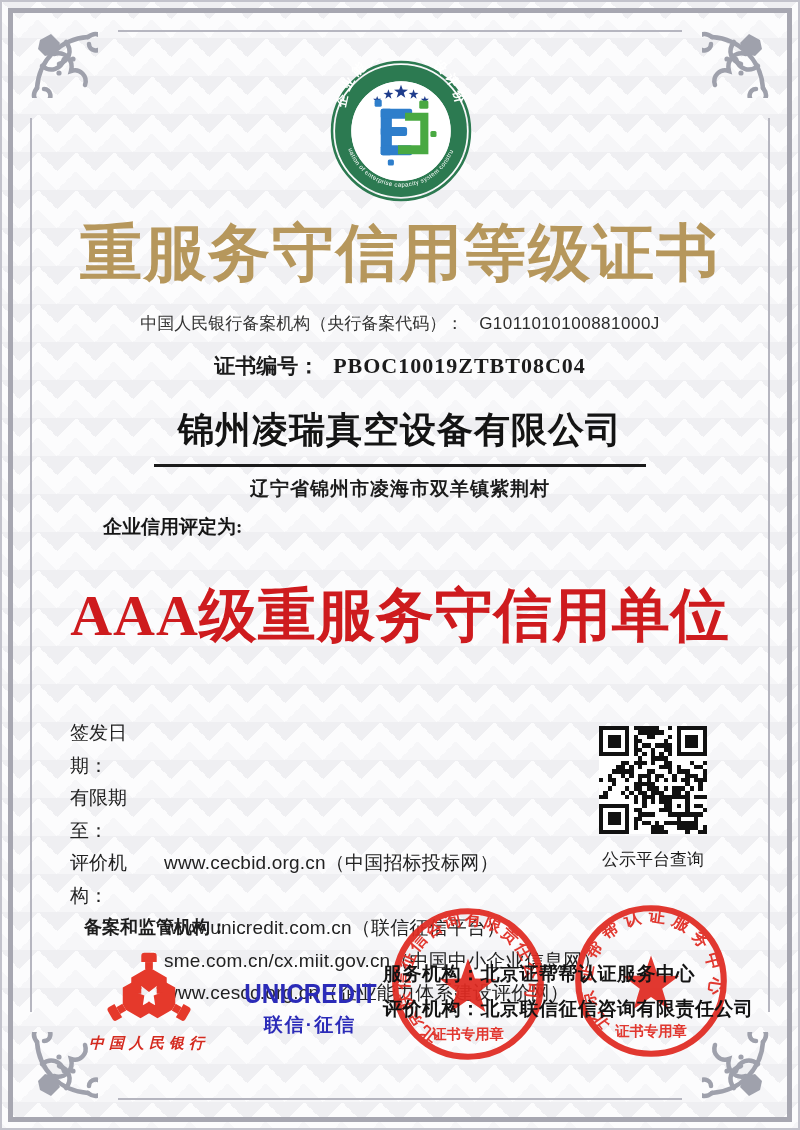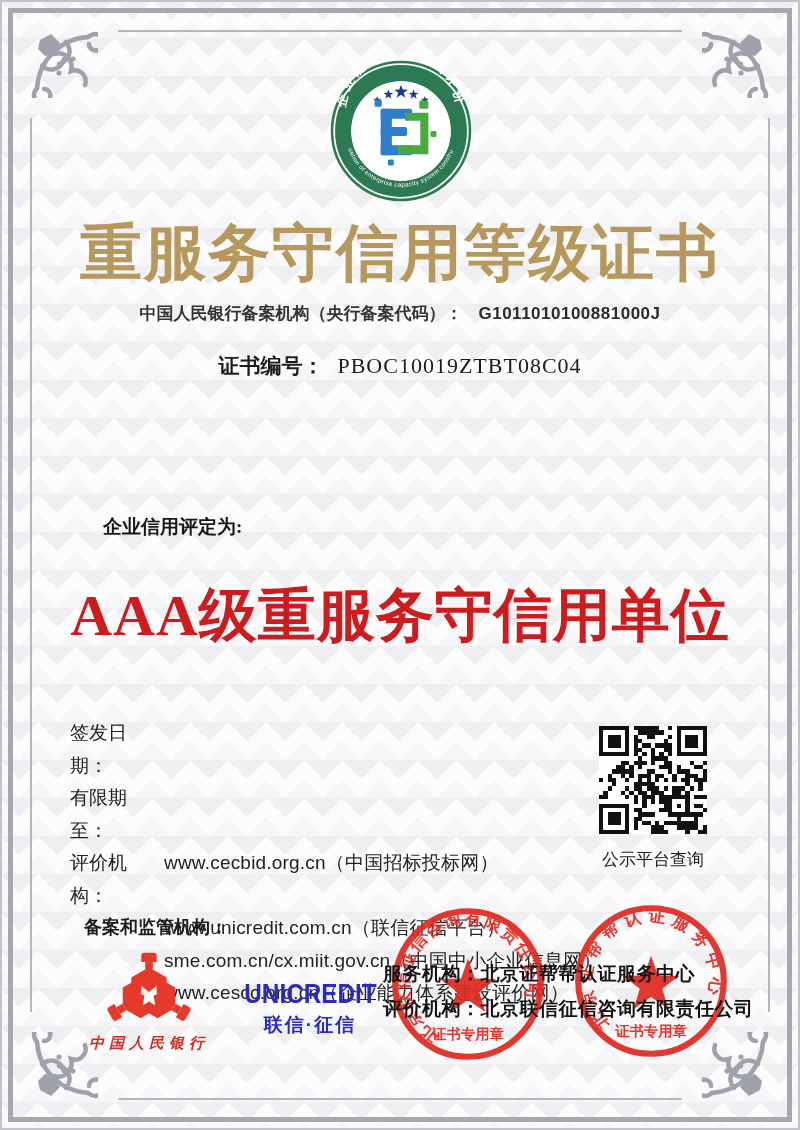--- a/index.html
+++ b/index.html
@@ -26,26 +26,26 @@
   .il-right{right:30px; top:118px; bottom:118px; width:2px;}
   .corner{position:absolute; width:72px; height:72px;}
   .c-tl{top:26px; left:26px;}
   .c-tr{top:26px; right:26px; transform:scaleX(-1);}
   .c-bl{bottom:26px; left:26px; transform:scaleY(-1);}
   .c-br{bottom:26px; right:26px; transform:scale(-1,-1);}
   
   .badge{position:absolute; left:330px; top:60px; width:142px; height:142px;}
   .title{position:absolute; top:222px; left:0; width:100%; text-align:center;
          font-size:62px; font-weight:900; color:#b6975c; letter-spacing:2px; line-height:1;}
-  .subtitle{position:absolute; top:302px; left:0; width:100%; text-align:center;
-            font-size:17px; font-weight:bold; color:#333;}
+  .subtitle{position:absolute; top:312px; left:0; width:100%; text-align:center;
+            font-size:17px; font-weight:normal; color:#333;}
   .subtitle .code{margin-left:16px; letter-spacing:0.5px; color:#2b2b2b;}
   .certline{position:absolute; top:352px; left:0; width:100%; text-align:center; color:#1c1c1c;}
   .certline .lbl{font-size:21px; font-weight:bold;}
-  .certline .val{font-size:22px; font-weight:normal; letter-spacing:1px; margin-left:14px;}
+  .certline .val{font-size:22px; font-weight:bold; letter-spacing:1px; margin-left:14px;}
   
   .company{position:absolute; top:406px; left:0; width:100%; text-align:center;}
   .company .name-wrap{display:inline-block; border-bottom:3px solid #1b1b1b; padding:0 24px 9px;}
   .company .name{font-size:36px; font-weight:bold; color:#141414; letter-spacing:1px;}
   .company .addr{margin-top:9px; font-size:19px; font-weight:bold; color:#1b1b1b; letter-spacing:1px;}
   
   .rating-lead{position:absolute; top:514px; left:103px; font-size:19px; font-weight:bold; color:#161616;}
   .rating-value{position:absolute; top:586px; left:0; width:100%; text-align:center;
                 font-size:58px; font-weight:900; color:#ce1b1e; letter-spacing:1px; line-height:1.05;}
   
@@ -154,20 +154,26 @@
   </svg>
 
   <div class="title">重服务守信用等级证书</div>
   <div class="subtitle">
     <span>中国人民银行备案机构（央行备案代码）：</span><span class="code">G1011010100881000J</span>
   </div>
   <div class="certline serif">
     <span class="lbl">证书编号：</span><span class="val">PBOC10019ZTBT08C04</span>
   </div>
 
+  <div class="company serif">
+    <div class="name-wrap">
+      <span class="name">锦州凌瑞真空设备有限公司</span>
+    </div>
+    <div class="addr">辽宁省锦州市凌海市双羊镇紫荆村</div>
+  </div>
 
   <div class="rating-lead serif">企业信用评定为:</div>
   <div class="rating-value serif">AAA级重服务守信用单位</div>
 
   <div class="details">
     <div class="drow">
       <span class="dl">签发日期：</span>
     </div>
     <div class="drow">
       <span class="dl">有限期至：</span>

